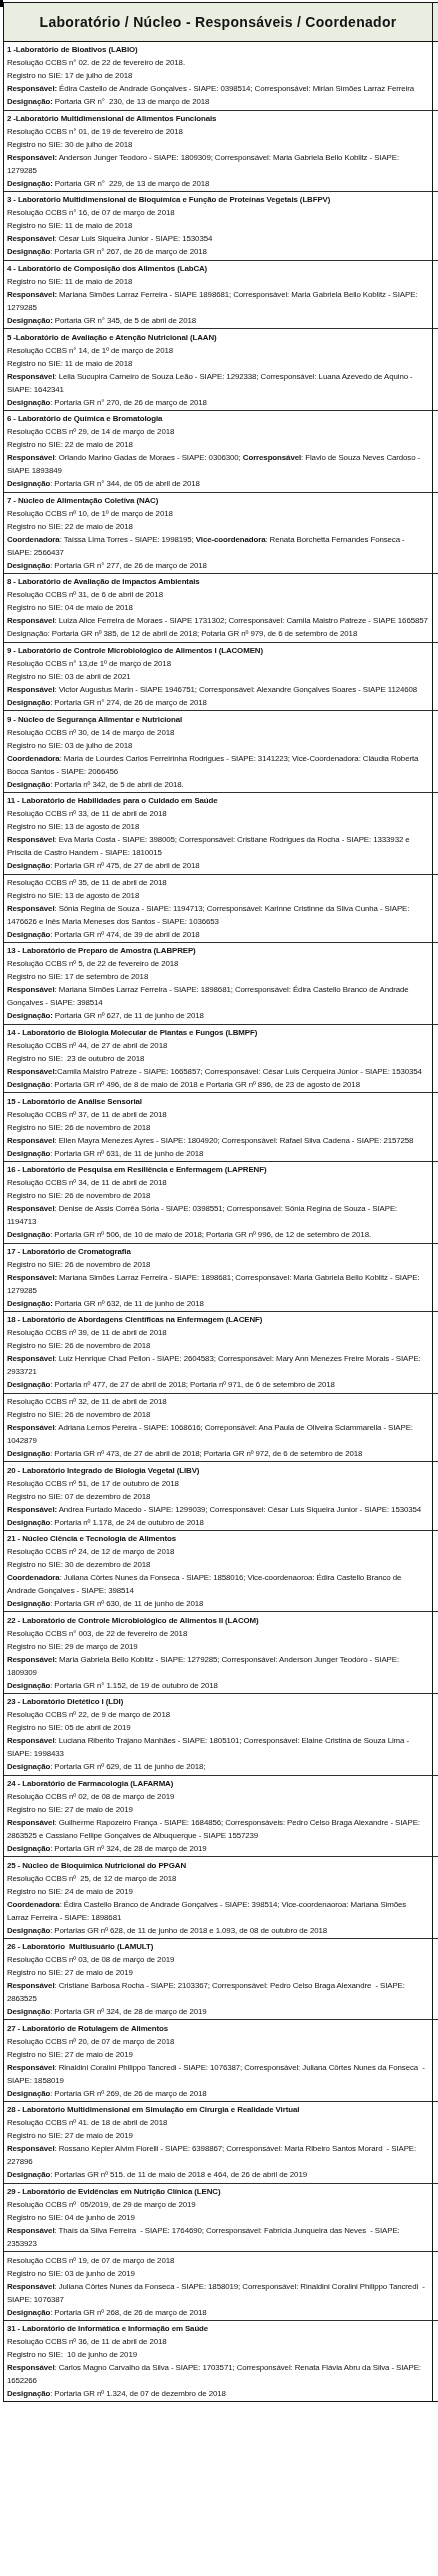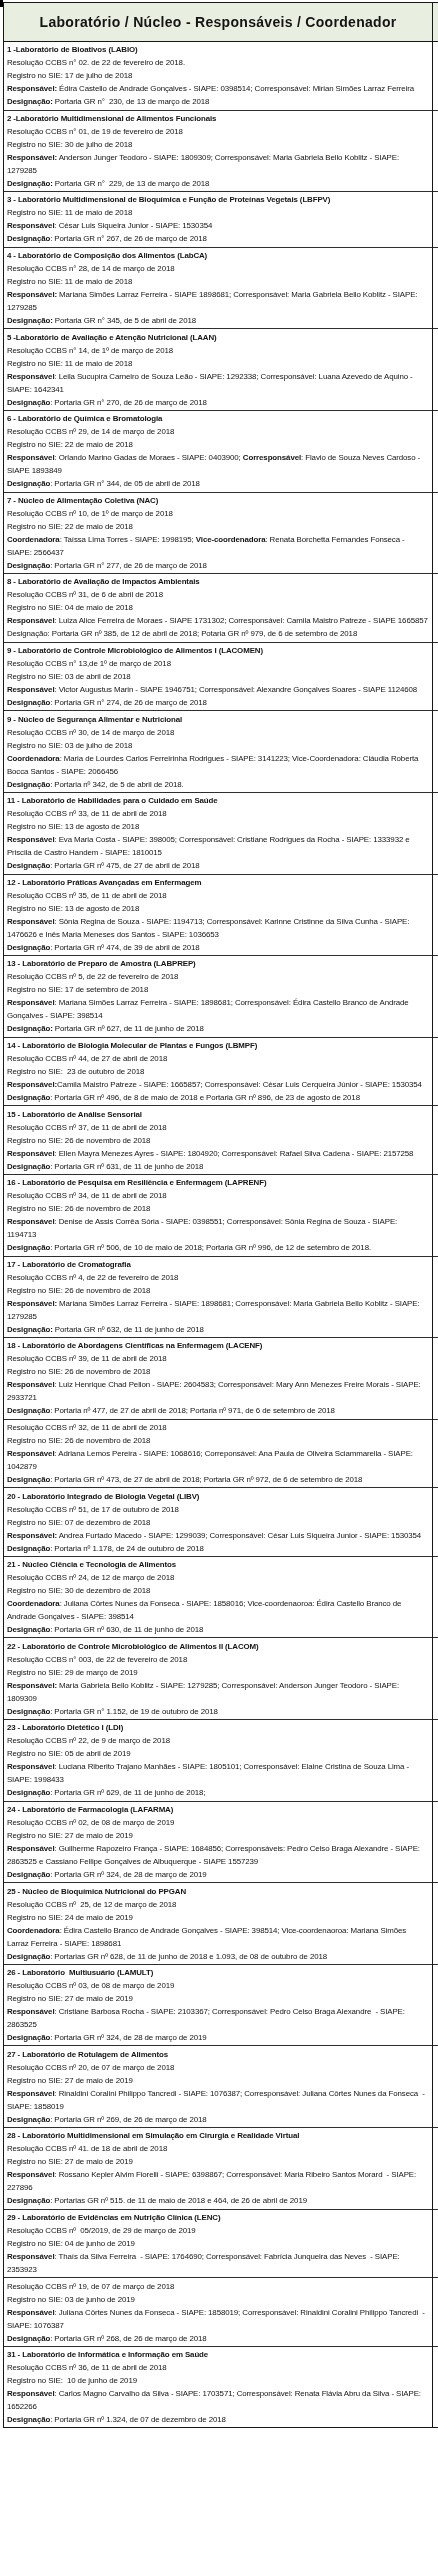--- a/index.html
+++ b/index.html
@@ -73,82 +73,81 @@
         </div>
         <div class="row">
           <div class="line title">2 -Laboratório Multidimensional de Alimentos Funcionais</div>
           <div class="line"><span class="n">Resolução CCBS n° 01, de 19 de fevereiro de 2018</span></div>
           <div class="line"><span class="n">Registro no SIE: 30 de julho de 2018</span></div>
           <div class="line"><span class="b">Responsável:</span><span class="n"> Anderson Junger Teodoro - SIAPE: 1809309; Corresponsável: Maria Gabriela Bello Koblitz - SIAPE: 1279285</span></div>
           <div class="line"><span class="b">Designação:</span><span class="n"> Portaria GR n°  229, de 13 de março de 2018</span></div>
         </div>
         <div class="row">
           <div class="line title">3 - Laboratório Multidimensional de Bioquímica e Função de Proteínas Vegetais (LBFPV)</div>
+          <div class="line"><span class="n">Resolução CCBS n° 16, de 07 de março de 2018</span></div>
           <div class="line"><span class="n">Registro no SIE: 11 de maio de 2018</span></div>
           <div class="line"><span class="b">Responsável</span><span class="n">: César Luis Siqueira Junior - SIAPE: 1530354</span></div>
           <div class="line"><span class="b">Designação</span><span class="n">: Portaria GR n° 267, de 26 de março de 2018</span></div>
         </div>
         <div class="row">
           <div class="line title">4 - Laboratório de Composição dos Alimentos (LabCA)</div>
-          <div class="line"><span class="n">Resolução CCBS n° 28, de 14 de março de 2018</span></div>
           <div class="line"><span class="n">Registro no SIE: 11 de maio de 2018</span></div>
           <div class="line"><span class="b">Responsável:</span><span class="n"> Mariana Simões Larraz Ferreira - SIAPE 1898681; Corresponsável: Maria Gabriela Bello Koblitz - SIAPE: 1279285</span></div>
           <div class="line"><span class="b">Designação:</span><span class="n"> Portaria GR n° 345, de 5 de abril de 2018</span></div>
         </div>
         <div class="row">
           <div class="line title">5 -Laboratório de Avaliação e Atenção Nutricional (LAAN)</div>
           <div class="line"><span class="n">Resolução CCBS n° 14, de 1º de março de 2018</span></div>
           <div class="line"><span class="n">Registro no SIE: 11 de maio de 2018</span></div>
           <div class="line"><span class="b">Responsável</span><span class="n">: Leila Sucupira Carneiro de Souza Leão - SIAPE: 1292338; Corresponsável: Luana Azevedo de Aquino - SIAPE: 1642341</span></div>
           <div class="line"><span class="b">Designação</span><span class="n">: Portaria GR n° 270, de 26 de março de 2018</span></div>
         </div>
         <div class="row">
           <div class="line title">6 - Laboratório de Química e Bromatologia</div>
           <div class="line"><span class="n">Resolução CCBS nº 29, de 14 de março de 2018</span></div>
           <div class="line"><span class="n">Registro no SIE: 22 de maio de 2018</span></div>
-          <div class="line"><span class="b">Responsável</span><span class="n">: Orlando Marino Gadas de Moraes - SIAPE: 0403900; </span><span class="b">Corresponsável</span><span class="n">: Flavio de Souza Neves Cardoso - SIAPE 1893849</span></div>
+          <div class="line"><span class="b">Responsável</span><span class="n">: Orlando Marino Gadas de Moraes - SIAPE: 0306300; </span><span class="b">Corresponsável</span><span class="n">: Flavio de Souza Neves Cardoso - SIAPE 1893849</span></div>
           <div class="line"><span class="b">Designação</span><span class="n">: Portaria GR n° 344, de 05 de abril de 2018</span></div>
         </div>
         <div class="row">
           <div class="line title">7 - Núcleo de Alimentação Coletiva (NAC)</div>
           <div class="line"><span class="n">Resolução CCBS nº 10, de 1º de março de 2018</span></div>
           <div class="line"><span class="n">Registro no SIE: 22 de maio de 2018</span></div>
           <div class="line"><span class="b">Coordenadora</span><span class="n">: Taíssa Lima Torres - SIAPE: 1998195; </span><span class="b">Vice-coordenadora</span><span class="n">: Renata Borchetta Fernandes Fonseca - SIAPE: 2566437</span></div>
           <div class="line"><span class="b">Designação</span><span class="n">: Portaria GR n° 277, de 26 de março de 2018</span></div>
         </div>
         <div class="row">
           <div class="line title">8 - Laboratório de Avaliação de Impactos Ambientais</div>
           <div class="line"><span class="n">Resolução CCBS nº 31, de 6 de abril de 2018</span></div>
           <div class="line"><span class="n">Registro no SIE: 04 de maio de 2018</span></div>
           <div class="line"><span class="b">Responsável</span><span class="n">: Luiza Alice Ferreira de Moraes - SIAPE 1731302; Corresponsável: Camila Maistro Patreze - SIAPE 1665857</span></div>
           <div class="line"><span class="n">Designação: Portaria GR nº 385, de 12 de abril de 2018; Potaria GR nº 979, de 6 de setembro de 2018</span></div>
         </div>
         <div class="row">
           <div class="line title">9 - Laboratório de Controle Microbiológico de Alimentos I (LACOMEN)</div>
           <div class="line"><span class="n">Resolução CCBS n° 13,de 1º de março de 2018</span></div>
-          <div class="line"><span class="n">Registro no SIE: 03 de abril de 2018</span></div>
+          <div class="line"><span class="n">Registro no SIE: 03 de abril de 2021</span></div>
           <div class="line"><span class="b">Responsável</span><span class="n">: Victor Augustus Marin - SIAPE 1946751; Corresponsável: Alexandre Gonçalves Soares - SIAPE 1124608</span></div>
           <div class="line"><span class="b">Designação</span><span class="n">: Portaria GR n° 274, de 26 de março de 2018</span></div>
         </div>
         <div class="row">
           <div class="line title">9 - Núcleo de Segurança Alimentar e Nutricional</div>
           <div class="line"><span class="n">Resolução CCBS nº 30, de 14 de março de 2018</span></div>
           <div class="line"><span class="n">Registro no SIE: 03 de julho de 2018</span></div>
           <div class="line"><span class="b">Coordenadora</span><span class="n">: Maria de Lourdes Carlos Ferreirinha Rodrigues - SIAPE: 3141223; Vice-Coordenadora: Cláudia Roberta Bocca Santos - SIAPE: 2066456</span></div>
           <div class="line"><span class="b">Designação</span><span class="n">: Portaria nº 342, de 5 de abril de 2018.</span></div>
         </div>
         <div class="row">
           <div class="line title">11 - Laboratório de Habilidades para o Cuidado em Saúde</div>
           <div class="line"><span class="n">Resolução CCBS nº 33, de 11 de abril de 2018</span></div>
           <div class="line"><span class="n">Registro no SIE: 13 de agosto de 2018</span></div>
           <div class="line"><span class="b">Responsável</span><span class="n">: Eva Maria Costa - SIAPE: 398005; Corresponsável: Cristiane Rodrigues da Rocha - SIAPE: 1333932 e Priscila de Castro Handem - SIAPE: 1810015</span></div>
           <div class="line"><span class="b">Designação</span><span class="n">: Portaria GR nº 475, de 27 de abril de 2018</span></div>
         </div>
         <div class="row">
-          <div class="line title">12 - Laboratório Práticas Avançadas em Enfermagem</div>
           <div class="line"><span class="n">Resolução CCBS nº 35, de 11 de abril de 2018</span></div>
           <div class="line"><span class="n">Registro no SIE: 13 de agosto de 2018</span></div>
           <div class="line"><span class="b">Responsável</span><span class="n">: Sônia Regina de Souza - SIAPE: 1194713; Corresponsável: Karinne Cristinne da Silva Cunha - SIAPE: 1476626 e Inês Maria Meneses dos Santos - SIAPE: 1036653</span></div>
           <div class="line"><span class="b">Designação</span><span class="n">: Portaria GR nº 474, de 39 de abril de 2018</span></div>
         </div>
         <div class="row">
           <div class="line title">13 - Laboratório de Preparo de Amostra (LABPREP)</div>
           <div class="line"><span class="n">Resolução CCBS nº 5, de 22 de fevereiro de 2018</span></div>
           <div class="line"><span class="n">Registro no SIE: 17 de setembro de 2018</span></div>
           <div class="line"><span class="b">Responsável</span><span class="n">: Mariana Simões Larraz Ferreira - SIAPE: 1898681; Corresponsável: Édira Castello Branco de Andrade Gonçalves - SIAPE: 398514</span></div>
@@ -170,21 +169,20 @@
         </div>
         <div class="row">
           <div class="line title">16 - Laboratório de Pesquisa em Resiliência e Enfermagem (LAPRENF)</div>
           <div class="line"><span class="n">Resolução CCBS nº 34, de 11 de abril de 2018</span></div>
           <div class="line"><span class="n">Registro no SIE: 26 de novembro de 2018</span></div>
           <div class="line"><span class="b">Responsável</span><span class="n">: Denise de Assis Corrêa Sória - SIAPE: 0398551; Corresponsável: Sônia Regina de Souza - SIAPE: 1194713</span></div>
           <div class="line"><span class="b">Designação</span><span class="n">: Portaria GR nº 506, de 10 de maio de 2018; Portaria GR nº 996, de 12 de setembro de 2018.</span></div>
         </div>
         <div class="row">
           <div class="line title">17 - Laboratório de Cromatografia</div>
-          <div class="line"><span class="n">Resolução CCBS nº 4, de 22 de fevereiro de 2018</span></div>
           <div class="line"><span class="n">Registro no SIE: 26 de novembro de 2018</span></div>
           <div class="line"><span class="b">Responsável:</span><span class="n"> Mariana Simões Larraz Ferreira - SIAPE: 1898681; Corresponsável: Maria Gabriela Bello Koblitz - SIAPE: 1279285</span></div>
           <div class="line"><span class="b">Designação:</span><span class="n"> Portaria GR nº 632, de 11 de junho de 2018</span></div>
         </div>
         <div class="row">
           <div class="line title">18 - Laboratório de Abordagens Científicas na Enfermagem (LACENF)</div>
           <div class="line"><span class="n">Resolução CCBS nº 39, de 11 de abril de 2018</span></div>
           <div class="line"><span class="n">Registro no SIE: 26 de novembro de 2018</span></div>
           <div class="line"><span class="b">Responsável</span><span class="n">: Luiz Henrique Chad Pellon - SIAPE: 2604583; Corresponsável: Mary Ann Menezes Freire Morais - SIAPE: 2933721</span></div>
           <div class="line"><span class="b">Designação</span><span class="n">: Portaria nº 477, de 27 de abril de 2018; Portaria nº 971, de 6 de setembro de 2018</span></div>

